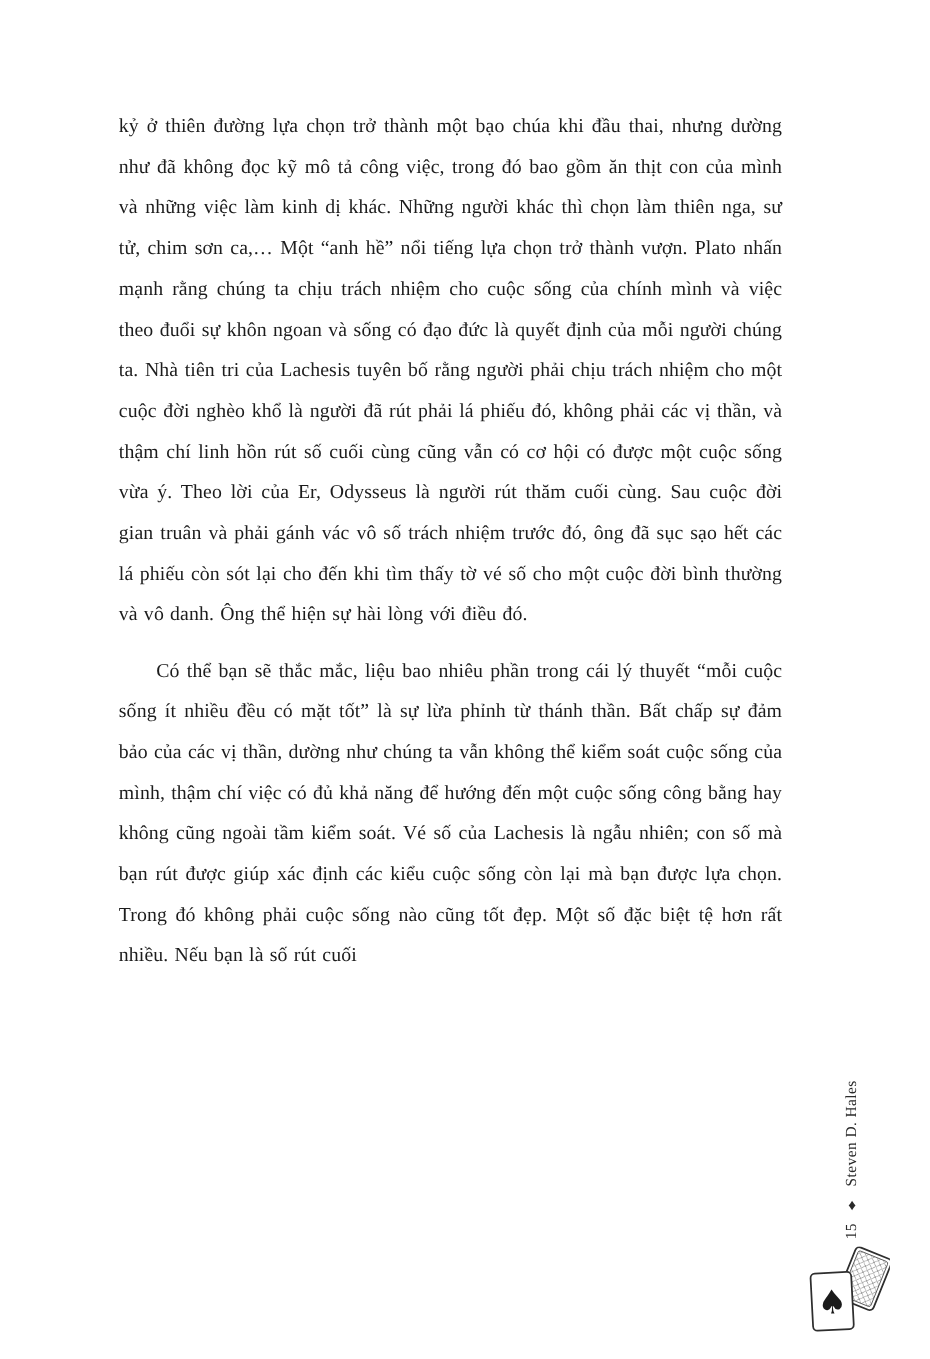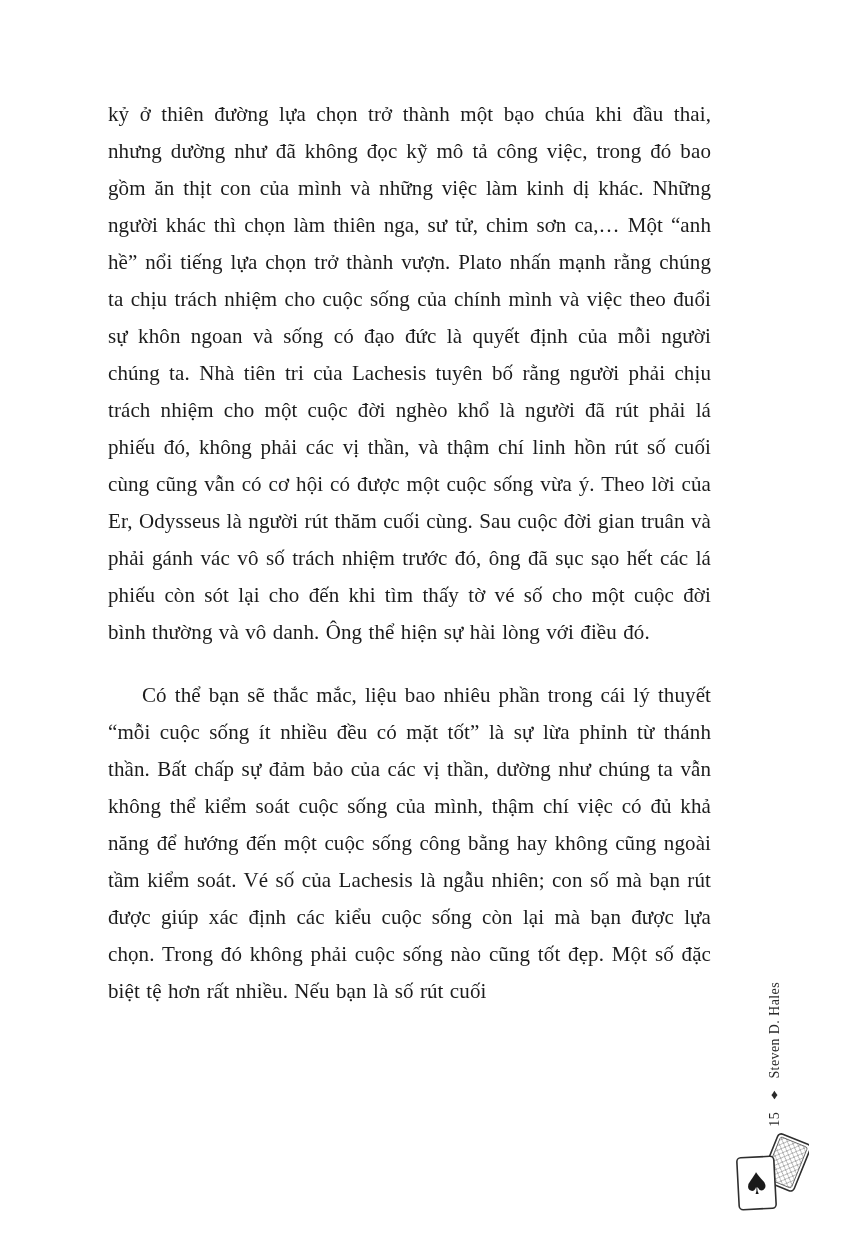--- a/index.html
+++ b/index.html
@@ -17,29 +17,29 @@
     color: #1c1c1c;
   }
   .text-block {
     position: absolute;
     left: 108px;
     top: 96px;
     width: 603px;
   }
   .para {
     margin: 0;
-    font-size: 21px;
+    font-size: 18px;
     line-height: 37px;
     text-align: justify;
     text-justify: inter-word;
     letter-spacing: 0.1px;
     word-spacing: 1px;
   }
   .para + .para {
-    margin-top: 26px;
+    margin-top: 14px;
   }
   .para.indented {
     text-indent: 34px;
   }
   .side-label {
     position: absolute;
     right: 62px;
     bottom: 108px;
     writing-mode: vertical-rl;
     transform: rotate(180deg);

